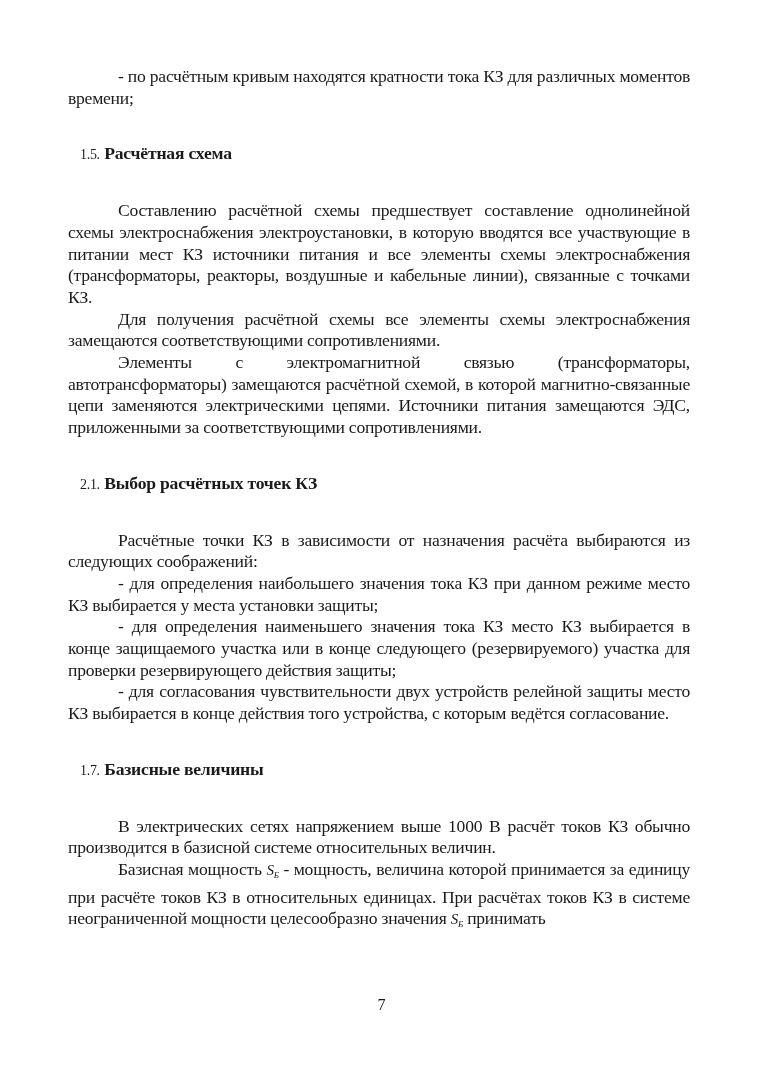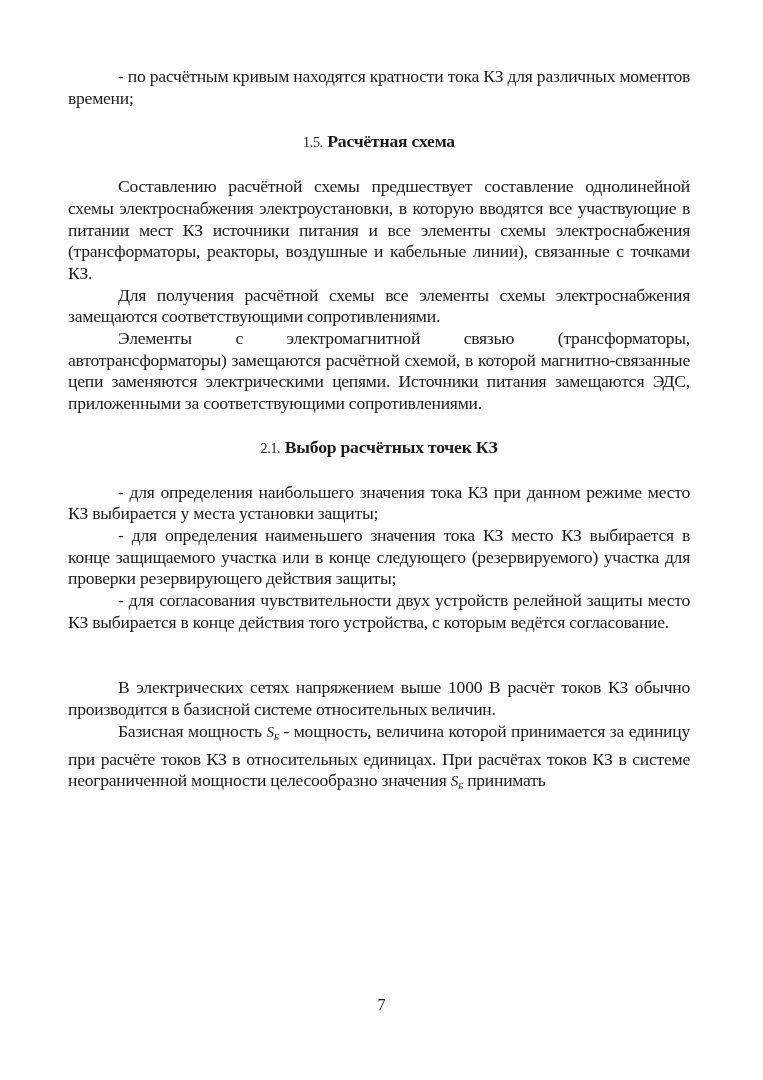--- a/index.html
+++ b/index.html
@@ -5,21 +5,21 @@
   html, body { margin: 0; padding: 0; background: #ffffff; }
   body { width: 763px; height: 1080px; position: relative; overflow: hidden; }
   .page {
     position: absolute; left: 68px; top: 66px; width: 622px;
     font-family: "Liberation Serif", serif;
     font-size: 17.6px; line-height: 21.7px; color: #1a1a1a;
   }
   .p { text-align: justify; text-indent: 50px; margin: 0; letter-spacing: -0.25px; word-spacing: 0px; }
   .p.last-left { text-align-last: left; }
   .heading {
-    text-align: center; margin: 0; font-size: 17.6px; line-height: 21.7px;
+    text-align: left; margin: 12px; font-size: 17.6px; line-height: 21.7px;
   }
   .heading .num { font-size: 14px; font-weight: normal; letter-spacing: -0.3px; }
   .heading .title { font-weight: bold; letter-spacing: -0.2px; }
   .gap-before-h { height: 22px; }
   .gap-after-h { height: 22px; }
   .sym { font-style: italic; font-size: 15px; }
   .sym sub { font-size: 9px; vertical-align: -3px; }
   .pagenum {
     position: absolute; left: 0; width: 763px; top: 996px; text-align: center;
     font-family: "Liberation Serif", serif; font-size: 16px; color: #1a1a1a;
@@ -43,25 +43,30 @@
   <p class="p last-left">Для получения расчётной схемы все элементы схемы электроснабжения замещаются соответствующими сопротивлениями.</p>
   <p class="p last-left">Элементы с электромагнитной связью (трансформаторы, автотрансформаторы) замещаются расчётной схемой, в которой магнитно-связанные цепи заменяются электрическими цепями. Источники питания замещаются ЭДС, приложенными за соответствующими сопротивлениями.</p>
 
   <div class="gap-before-h"></div>
   <h2 class="heading">
     <span class="num">2.1.</span>
     <span class="title">Выбор расчётных точек КЗ</span>
   </h2>
   <div class="gap-after-h"></div>
 
+  <p class="p last-left">Расчётные точки КЗ в зависимости от назначения расчёта выбираются из следующих соображений:</p>
   <p class="p last-left">- для определения наибольшего значения тока КЗ при данном режиме место КЗ выбирается у места установки защиты;</p>
   <p class="p last-left">- для определения наименьшего значения тока КЗ место КЗ выбирается в конце защищаемого участка или в конце следующего (резервируемого) участка для проверки резервирующего действия защиты;</p>
   <p class="p last-left">- для согласования чувствительности двух устройств релейной защиты место КЗ выбирается в конце действия того устройства, с которым ведётся согласование.</p>
 
   <div class="gap-before-h"></div>
+  <h2 class="heading">
+    <span class="num">1.7.</span>
+    <span class="title">Базисные величины</span>
+  </h2>
   <div class="gap-after-h"></div>
 
   <p class="p last-left">В электрических сетях напряжением выше 1000 В расчёт токов КЗ обычно производится в базисной системе относительных величин.</p>
   <p class="p"><span>Базисная мощность </span><span class="sym"><span>S</span><sub>Б</sub></span><span> - мощность, величина которой принимается за единицу при расчёте токов КЗ в относительных единицах. При расчётах токов КЗ в системе неограниченной мощности целесообразно значения </span><span class="sym"><span>S</span><sub>Б</sub></span><span> принимать</span></p>
 
 </div>
 
 <div class="pagenum">7</div>
 
 </body></html>

